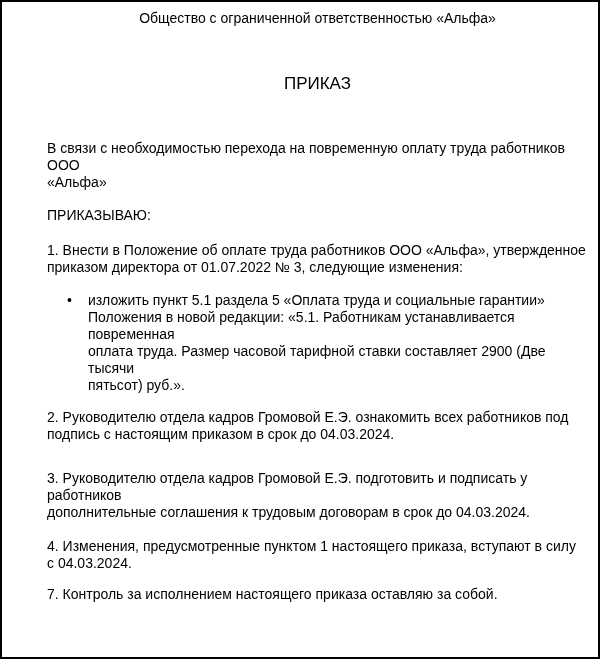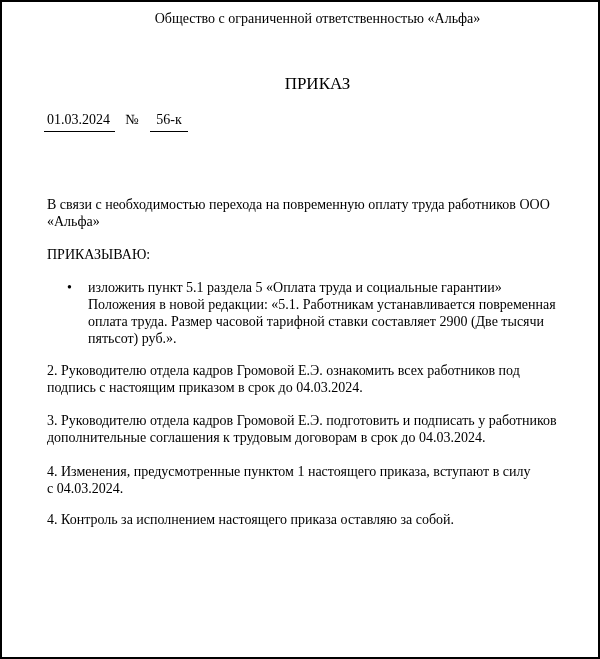--- a/index.html
+++ b/index.html
@@ -9,95 +9,92 @@
   }
   .page {
     position: relative;
     width: 600px;
     height: 659px;
     box-sizing: border-box;
     border: 2px solid #000000;
     background: #ffffff;
     padding: 8px 10px 0 45px;
     color: #000000;
-    font-family: Liberation Serif, serif;
+    font-family: Liberation Sans, sans-serif;
     font-size: 14px;
     line-height: 17px;
     overflow: hidden;
   }
   .center { text-align: center; }
   .pre { white-space: pre-line; }
   .org-block { margin: 0; }
   .doc-title { margin: 48px 0 0 0; font-size: 17px; font-weight: normal; }
   .date-line { margin: 19px 0 0 0; }
   .u-field {
     display: inline-block;
     border-bottom: 1px solid #000000;
     padding: 0 5px 3px 3px;
   }
   .u-field.date { margin-left: -3px; }
   .num-sign { margin-left: 7px; }
   .u-field.number { margin-left: 8px; padding: 0 6px 3px 6px; }
   .city-line { margin: 20px 0 0 0; }
   .subject-line { margin: 17px 0 0 0; }
-  .intro { margin: 64px 0 0 0; }
+  .intro { margin: 48px 0 0 0; }
   .directive { margin: 16px 0 0 0; }
   .para-1 { margin: 18px 0 0 0; }
   .bullet-item {
     position: relative;
     margin: 16px 0 0 0;
     padding-left: 41px;
   }
   .bullet-dot {
     position: absolute;
     left: 20px;
     top: 0;
   }
   .para-2 { margin: 15px 0 0 0; }
-  .para-3 { margin: 16px 0 0 0; }
+  .para-3 { margin: 27px 0 0 0; }
   .para-4 { margin: 17px 0 0 0; }
   .para-5 { margin: 14px 0 0 0; }
 </style>
 </head>
 <body>
 
 <div class="page">
 
   <div class="org-block center">
     <div>Общество с ограниченной ответственностью «Альфа»</div>
   </div>
 
   <div class="doc-title center">ПРИКАЗ</div>
 
-  <div class="date-line">
-    <span class="u-field date">01.03.2024</span>
-    <span class="num-sign">№</span>
-    <span class="u-field number">56-к</span>
-  </div>
 
 
 
   <div class="intro pre">В связи с необходимостью перехода на повременную оплату труда работников ООО
 «Альфа»</div>
 
   <div class="directive">ПРИКАЗЫВАЮ:</div>
 
+  <div class="para-1 pre">1. Внести в Положение об оплате труда работников ООО «Альфа», утвержденное
+приказом директора от 01.07.2022 № 3, следующие изменения:</div>
 
   <div class="bullet-item">
     <span class="bullet-dot">•</span>
     <span class="pre">изложить пункт 5.1 раздела 5 «Оплата труда и социальные гарантии»
 Положения в новой редакции: «5.1. Работникам устанавливается повременная
 оплата труда. Размер часовой тарифной ставки составляет 2900 (Две тысячи
 пятьсот) руб.».</span>
   </div>
 
   <div class="para-2 pre">2. Руководителю отдела кадров Громовой Е.Э. ознакомить всех работников под
 подпись с настоящим приказом в срок до 04.03.2024.</div>
 
   <div class="para-3 pre">3. Руководителю отдела кадров Громовой Е.Э. подготовить и подписать у работников
 дополнительные соглашения к трудовым договорам в срок до 04.03.2024.</div>
 
   <div class="para-4 pre">4. Изменения, предусмотренные пунктом 1 настоящего приказа, вступают в силу
 с 04.03.2024.</div>
 
-  <div class="para-5 pre">4. Контроль за исполнением настоящего приказа оставляю за собой.</div>
+  <div class="para-5 pre">7. Контроль за исполнением настоящего приказа оставляю за собой.</div>
 
 </div>
 
 </body></html>

